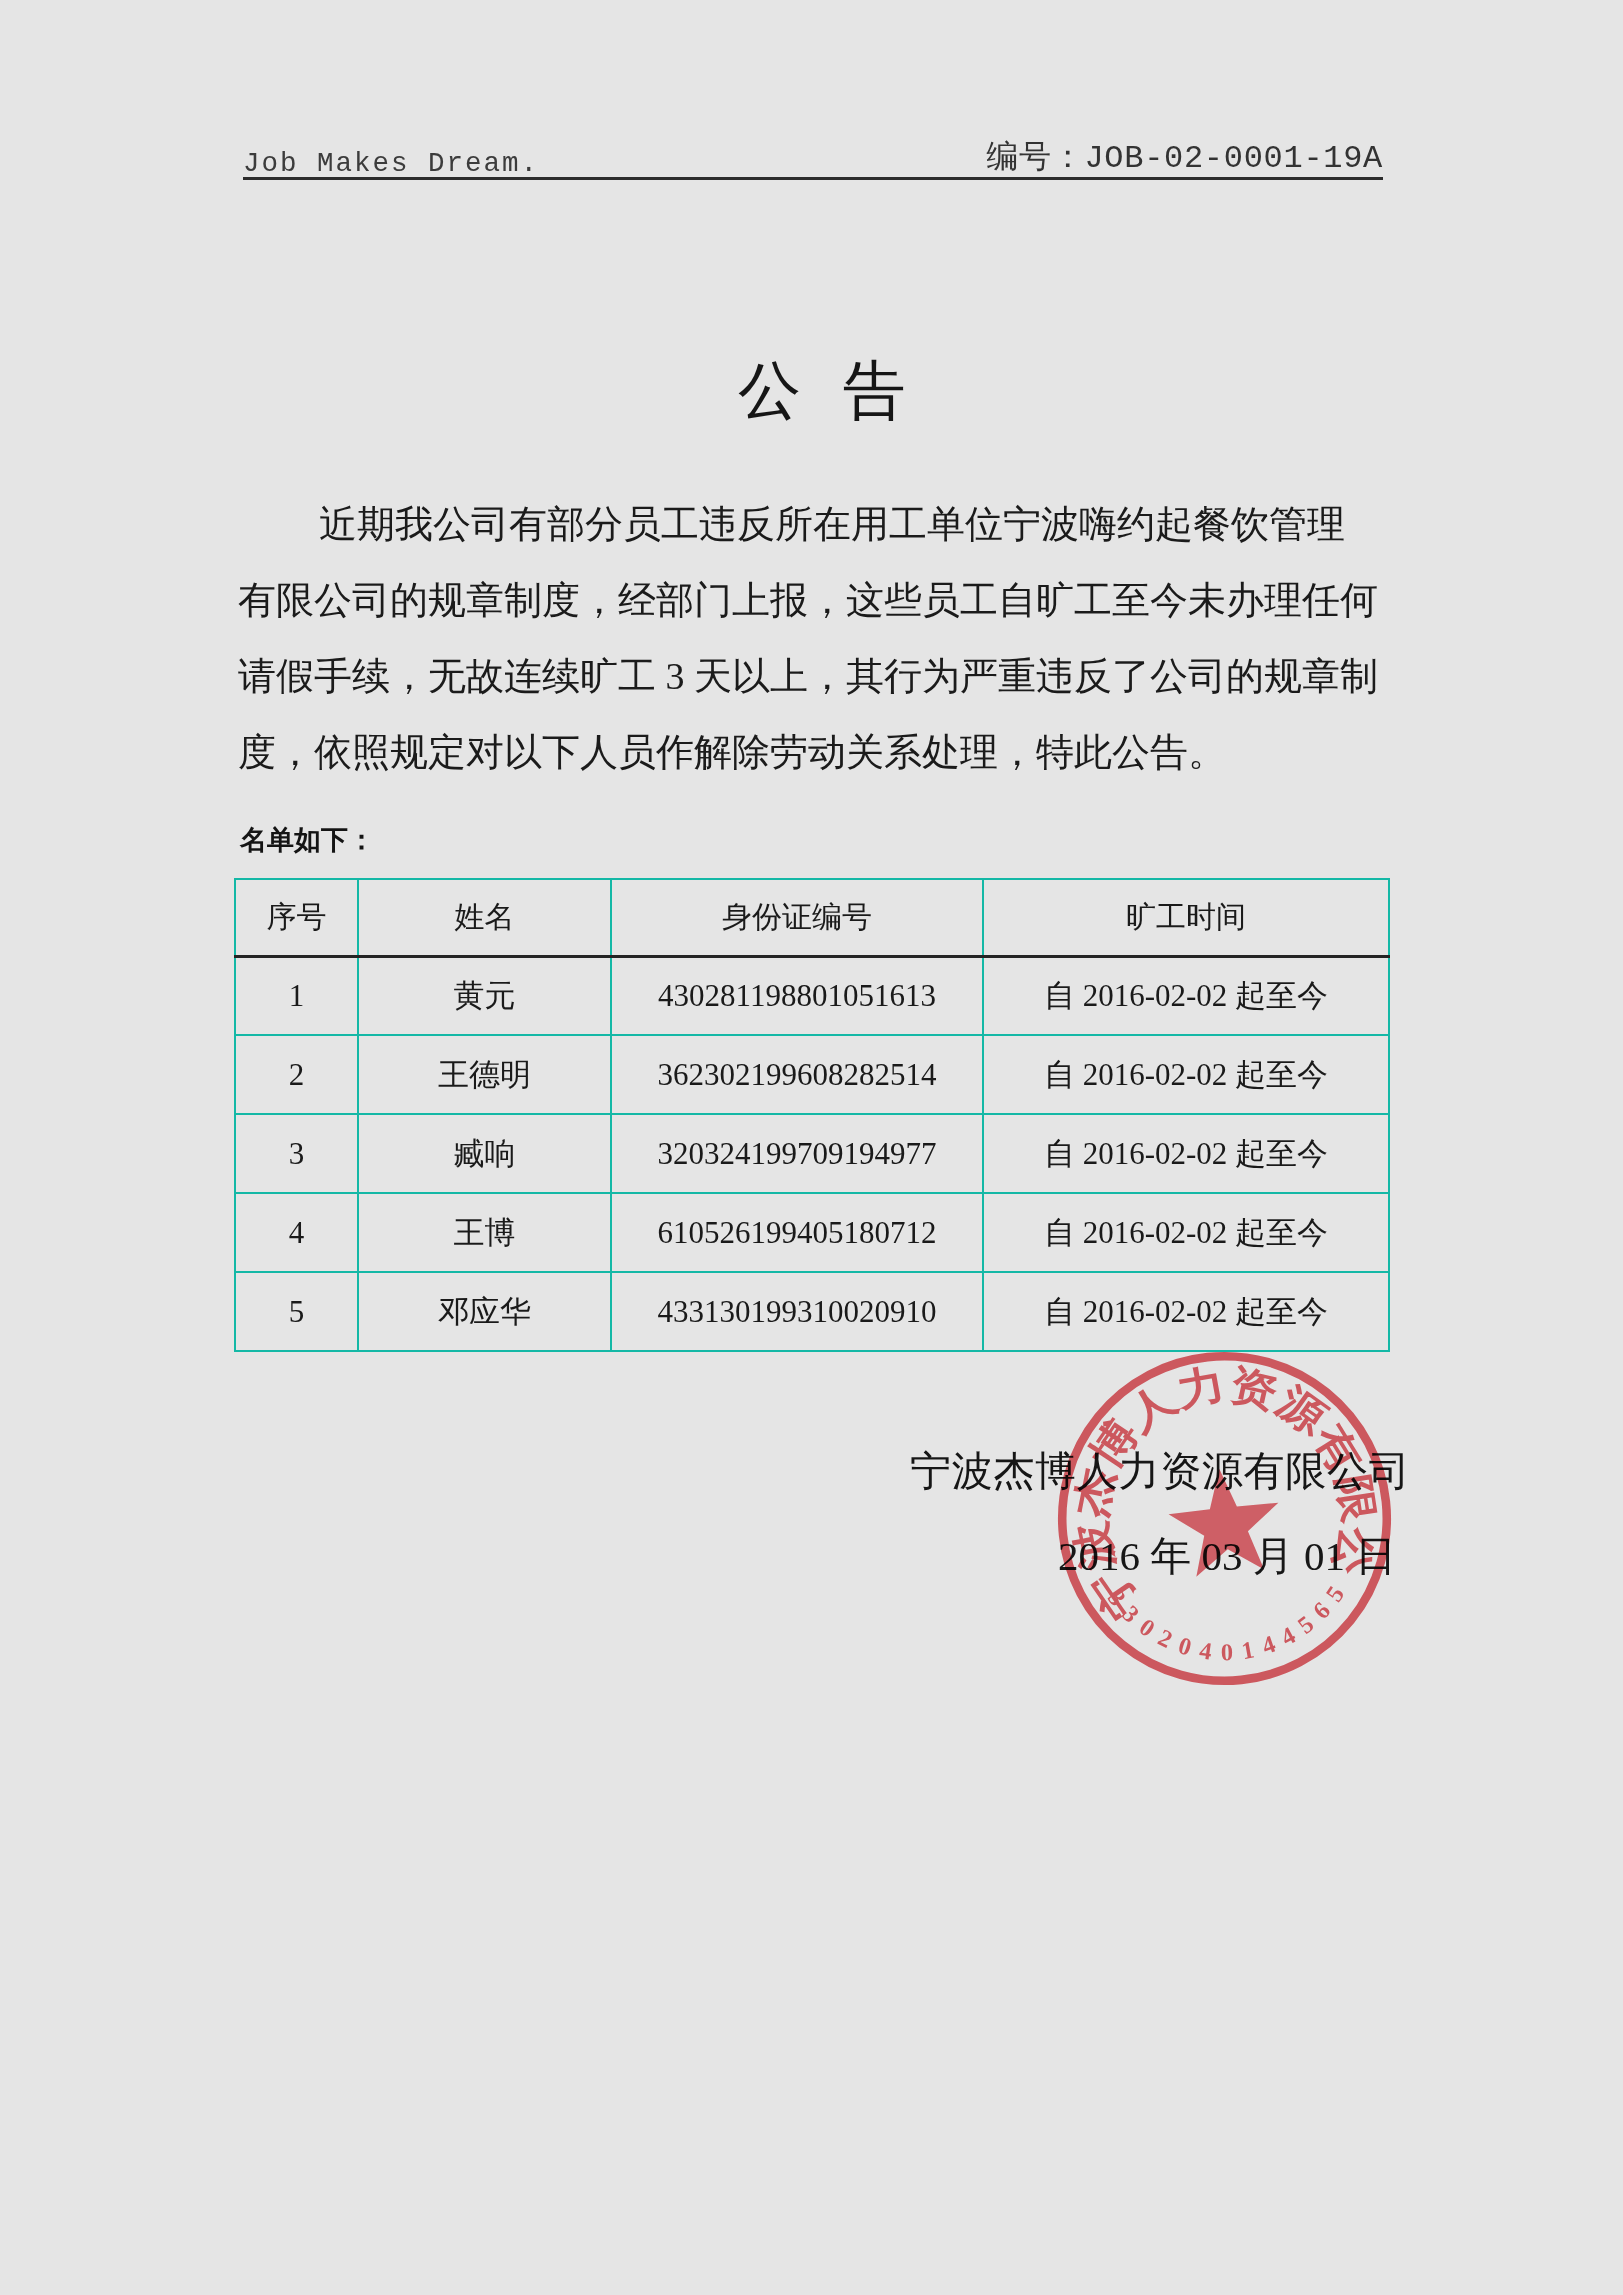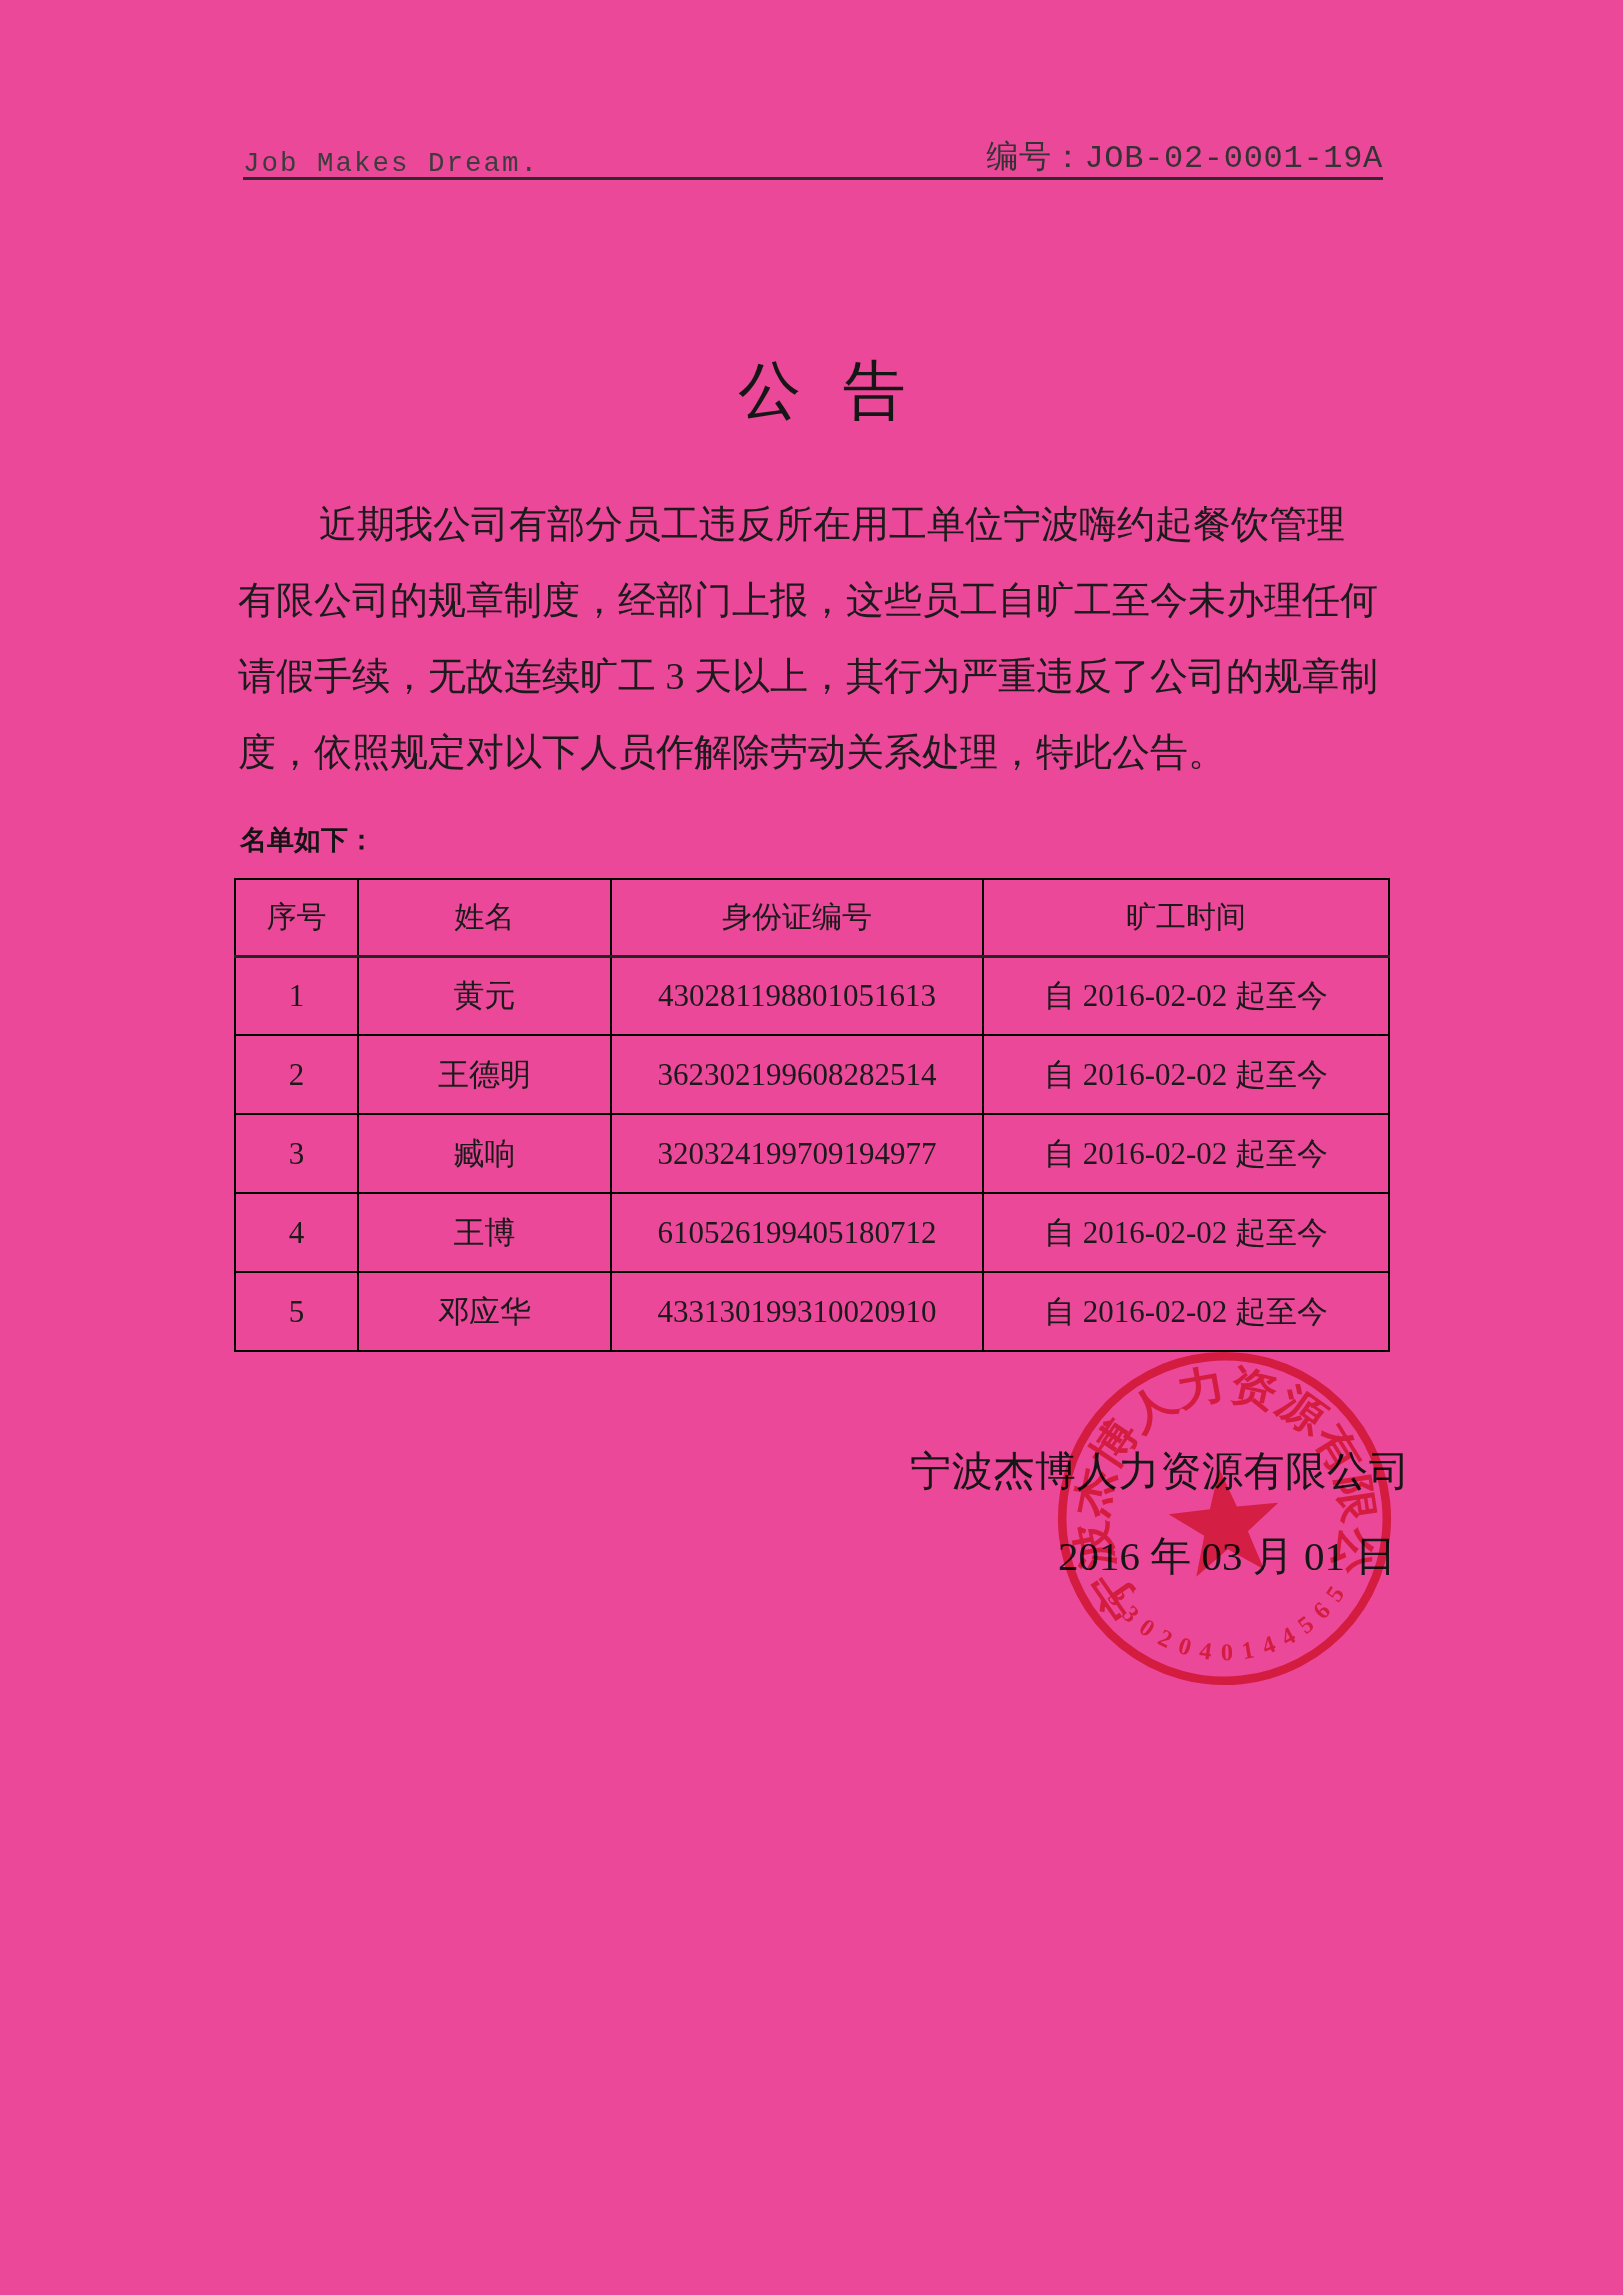--- a/index.html
+++ b/index.html
@@ -1,21 +1,21 @@
 <!DOCTYPE html>
 <html style="font-size:10.5px"><head>
 <meta charset="utf-8">
 <style>
   html, body { margin: 0; padding: 0; }
   body { background: #ffffff; }
   .page {
     position: relative;
     width: 1623px;
     height: 2295px;
-    background: #ec4899;
+    background: #e5e5e5;
     overflow: hidden;
     font-family: "Liberation Serif", serif;
     color: #1e1e1e;
   }
 
   
   .doc-header {
     position: absolute;
     left: 243px; top: 135px; width: 1140px;
     display: flex; justify-content: space-between; align-items: flex-end;
@@ -63,21 +63,21 @@
     position: absolute;
     left: 234px; top: 878px;
     width: 1155px;
     border-collapse: collapse;
     table-layout: fixed;
     text-align: center;
     color: #1a1a1a;
     border: 2.6px solid #222;
   }
   .roster-table th, .roster-table td {
-    border: 2px solid #000000;
+    border: 2px solid #14b8a6;
     padding: 1px;
     vertical-align: middle;
     font-weight: normal;
   }
   .roster-table thead tr { height: 77px; }
   .roster-table thead th { font-size: 30px; border-bottom: 3.3px solid #242424; }
   .roster-table tbody tr { height: 79px; }
   .roster-table tbody td { font-size: 31px; }
   .col-no  { width: 123px; }
   .col-name{ width: 253px; }

